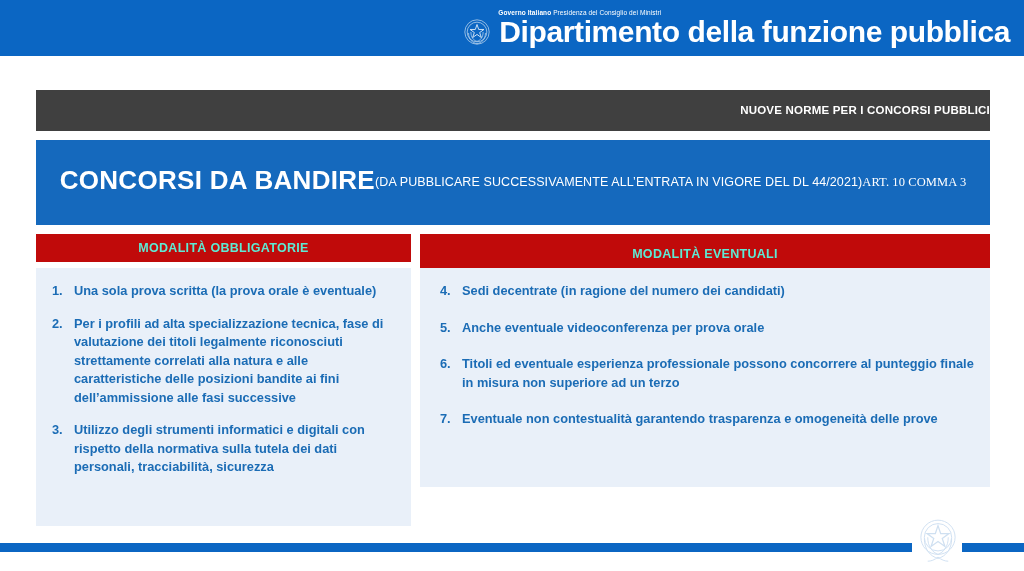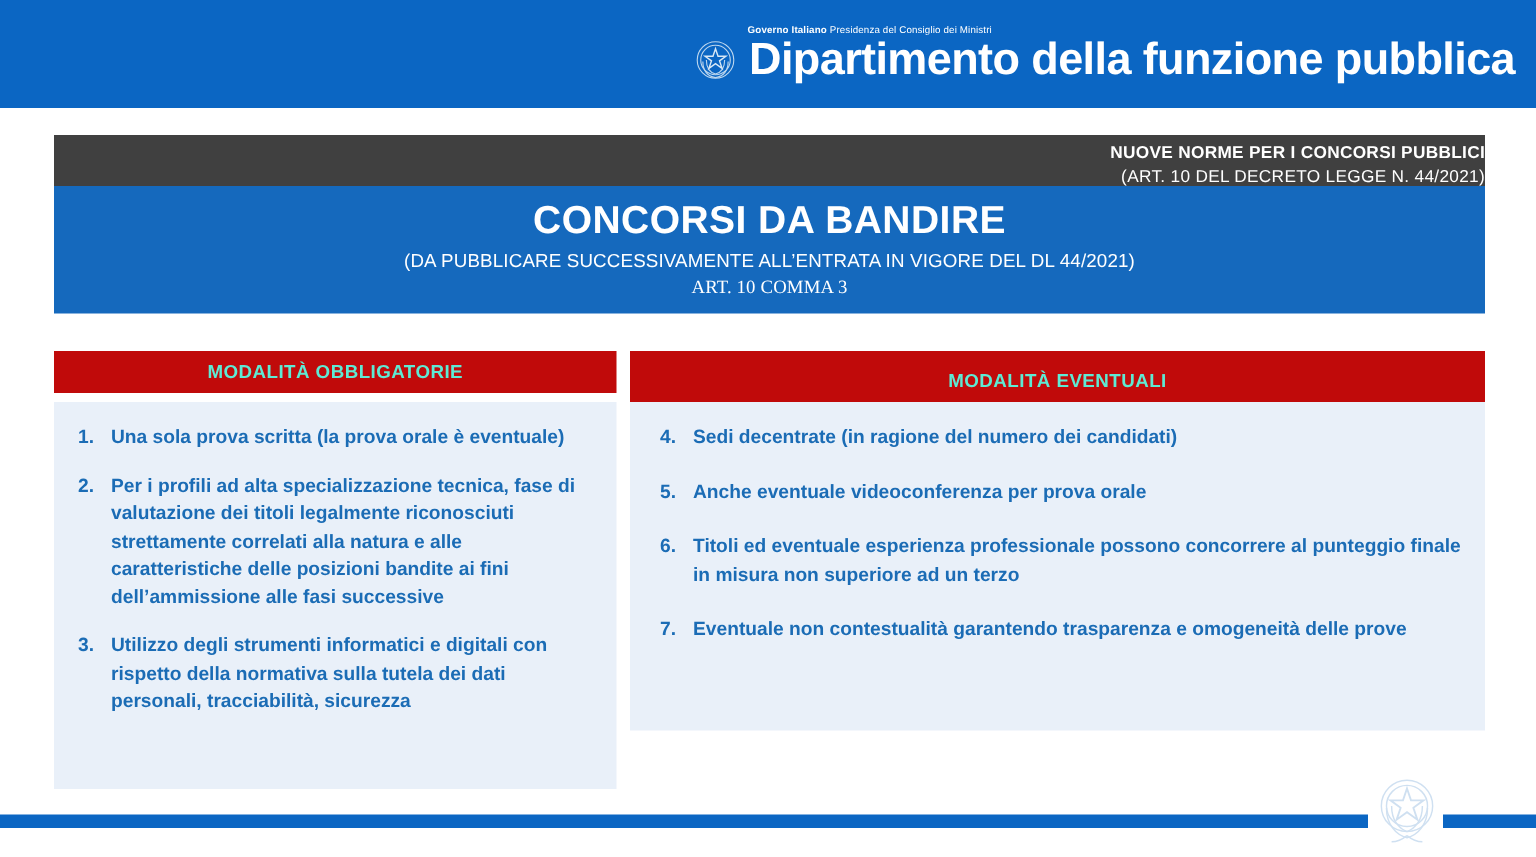--- a/index.html
+++ b/index.html
@@ -15,21 +15,21 @@
     overflow: hidden;
     position: relative;
   }
 
   
   .header {
     position: absolute;
     left: 0;
     top: 0;
     width: 1024px;
-    height: 72px;
+    height: 56px;
     background: #0b66c3;
     display: flex;
     align-items: center;
     justify-content: flex-end;
   }
   .header-inner {
     display: flex;
     flex-direction: column;
     align-items: flex-start;
     padding-right: 14px;
@@ -93,27 +93,27 @@
     font-size: 11.5px;
     font-weight: 400;
     letter-spacing: .2px;
     line-height: 1.35;
   }
 
   
   .title-banner {
     position: absolute;
     left: 36px;
-    top: 124px;
+    top: 140px;
     width: 954px;
     height: 85px;
     background: #1569bd;
     color: #ffffff;
     display: flex;
-    flex-direction: column;
+    flex-direction: row;
     align-items: center;
     justify-content: center;
     box-sizing: border-box;
   }
   .title-main {
     font-size: 26px;
     font-weight: 700;
     letter-spacing: .3px;
     line-height: 1.15;
     margin-bottom: 4px;
@@ -259,21 +259,20 @@
           <path d="M32 16 L35.6 26.6 L46.8 26.6 L37.7 33.2 L41.3 43.8 L32 37.2 L22.7 43.8 L26.3 33.2 L17.2 26.6 L28.4 26.6 Z" fill="none" stroke="#d8e8f6" stroke-width="2"></path>
         </svg>
       </span>
       <span class="header-title">Dipartimento della funzione pubblica</span>
     </div>
   </div>
 </div>
 
 <div class="red-banner">
   <div class="line1">NUOVE NORME PER I CONCORSI PUBBLICI</div>
-  <div class="line2">(ART. 10 DEL DECRETO LEGGE N. 44/2021)</div>
 </div>
 
 <div class="title-banner">
   <div class="title-main">CONCORSI DA BANDIRE</div>
   <div class="title-sub1">(DA PUBBLICARE SUCCESSIVAMENTE ALL’ENTRATA IN VIGORE DEL DL 44/2021)</div>
   <div class="title-sub2">ART. 10 COMMA 3</div>
 </div>
 
 <div class="col-left-header">
   <div class="col-header-label">MODALITÀ OBBLIGATORIE</div>

